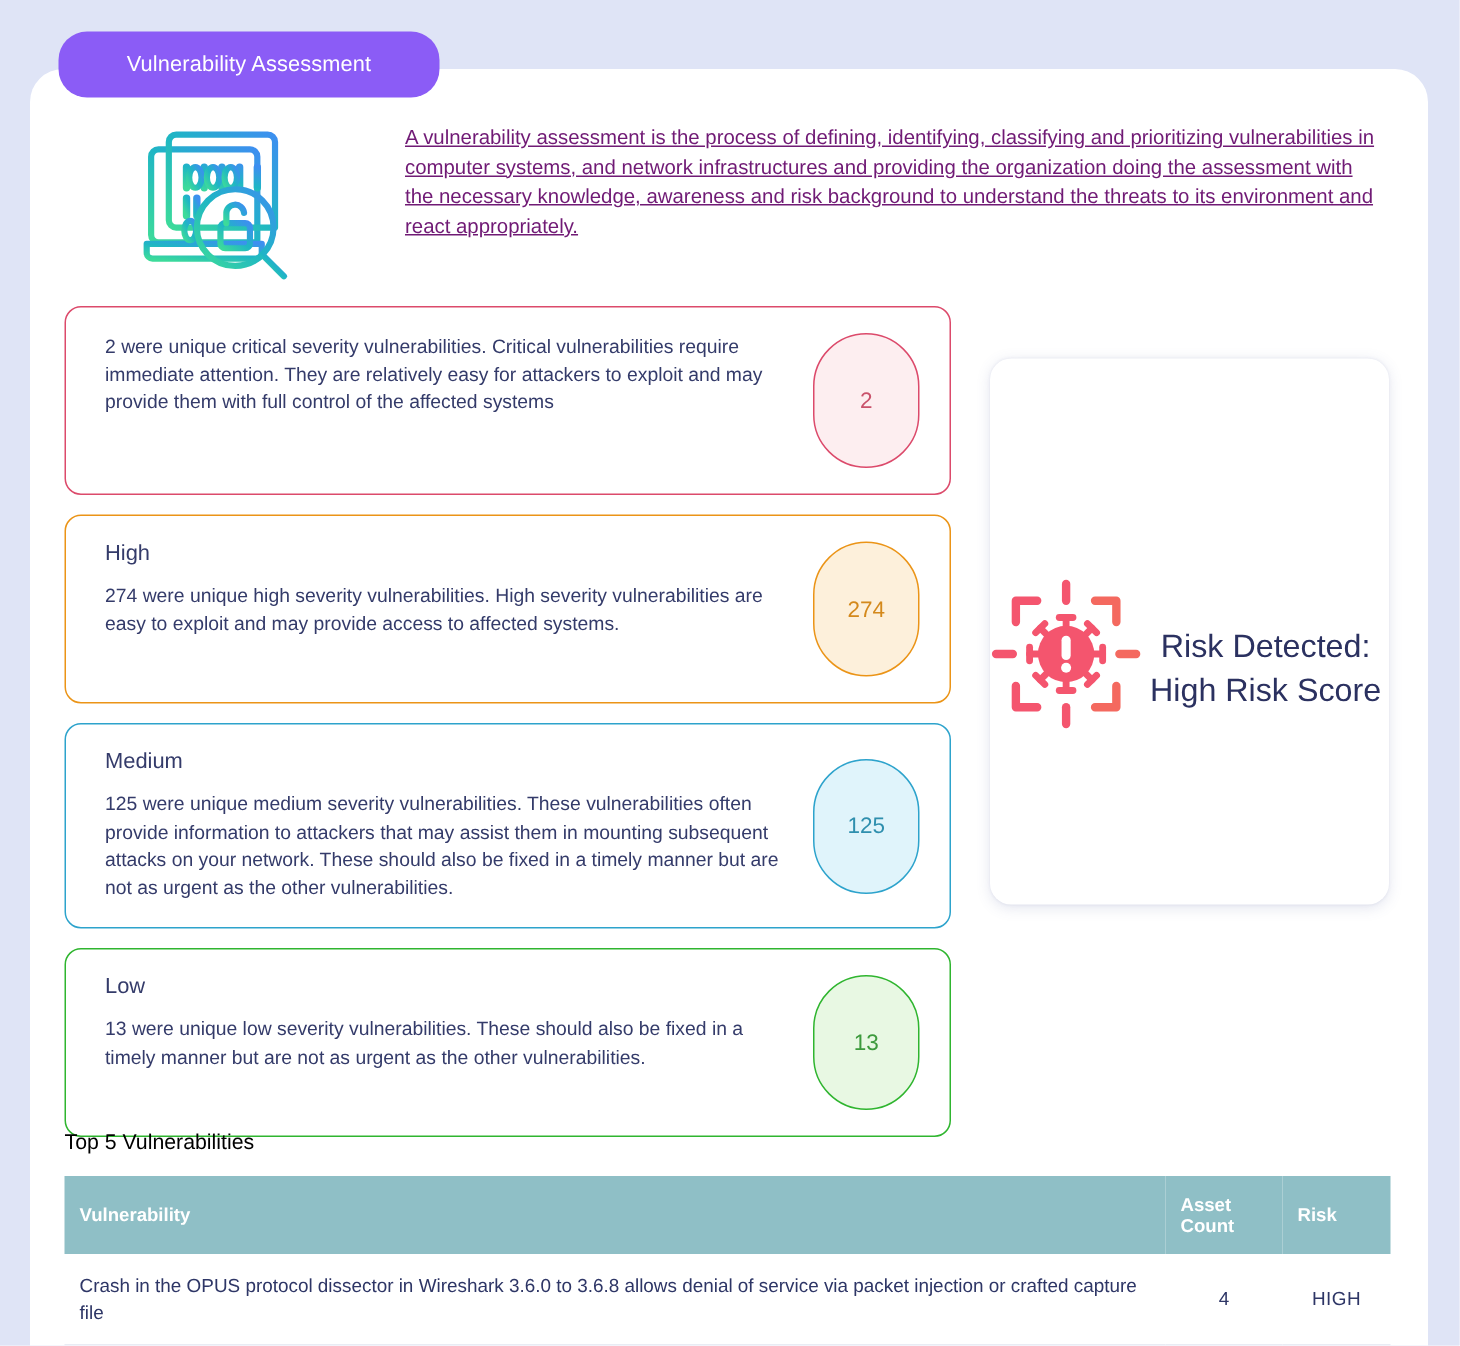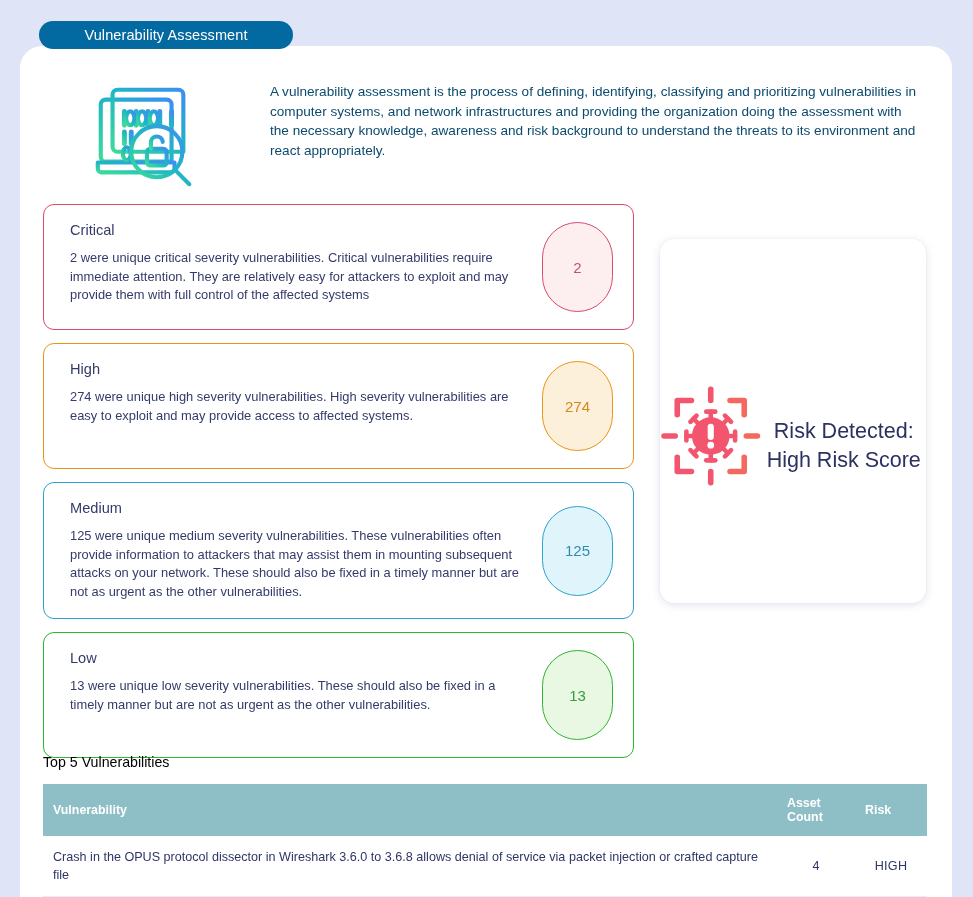--- a/index.html
+++ b/index.html
@@ -35,22 +35,22 @@
     background: #ffffff;
     border-radius: 22px 22px 0 0;
   }
 
   
   .section-pill {
     position: absolute;
     left: 39px;
     top: 21px;
     width: 254px;
-    height: 28px;
-    background: #0369a1;
+    height: 44px;
+    background: #8b5cf6;
     border-radius: 19px;
     display: flex;
     align-items: center;
     justify-content: center;
     z-index: 5;
   }
   .section-pill-label {
     color: #ffffff;
     font-size: 14.5px;
     letter-spacing: .1px;
@@ -70,23 +70,24 @@
     width: 250px;
     flex: 0 0 250px;
     display: flex;
     justify-content: center;
     padding-top: 8px;
   }
   .intro-text {
     flex: 1 1 auto;
     font-size: 13.6px;
     line-height: 19.6px;
-    color: #0c4a6e;
+    color: #701a75;
     padding-right: 12px;
     padding-top: 14px;
+    text-decoration: underline;
   }
 
   
   .severity-column {
     position: absolute;
     left: 43px;
     top: 204px;
     width: 591px;
   }
   .sev-card {
@@ -256,21 +257,20 @@
         </g>
       </svg>
     </div>
     <div class="intro-text">A vulnerability assessment is the process of defining, identifying, classifying and prioritizing vulnerabilities in computer systems, and network infrastructures and providing the organization doing the assessment with the necessary knowledge, awareness and risk background to understand the threats to its environment and react appropriately.</div>
   </div>
 
   <div class="severity-column">
 
     <div class="sev-card sev-critical">
       <div class="sev-body">
-        <div class="sev-title">Critical</div>
         <div class="sev-desc">2 were unique critical severity vulnerabilities. Critical vulnerabilities require immediate attention. They are relatively easy for attackers to exploit and may provide them with full control of the affected systems</div>
       </div>
       <div class="sev-badge">2</div>
     </div>
 
     <div class="sev-card sev-high">
       <div class="sev-body">
         <div class="sev-title">High</div>
         <div class="sev-desc">274 were unique high severity vulnerabilities. High severity vulnerabilities are easy to exploit and may provide access to affected systems.</div>
       </div>

